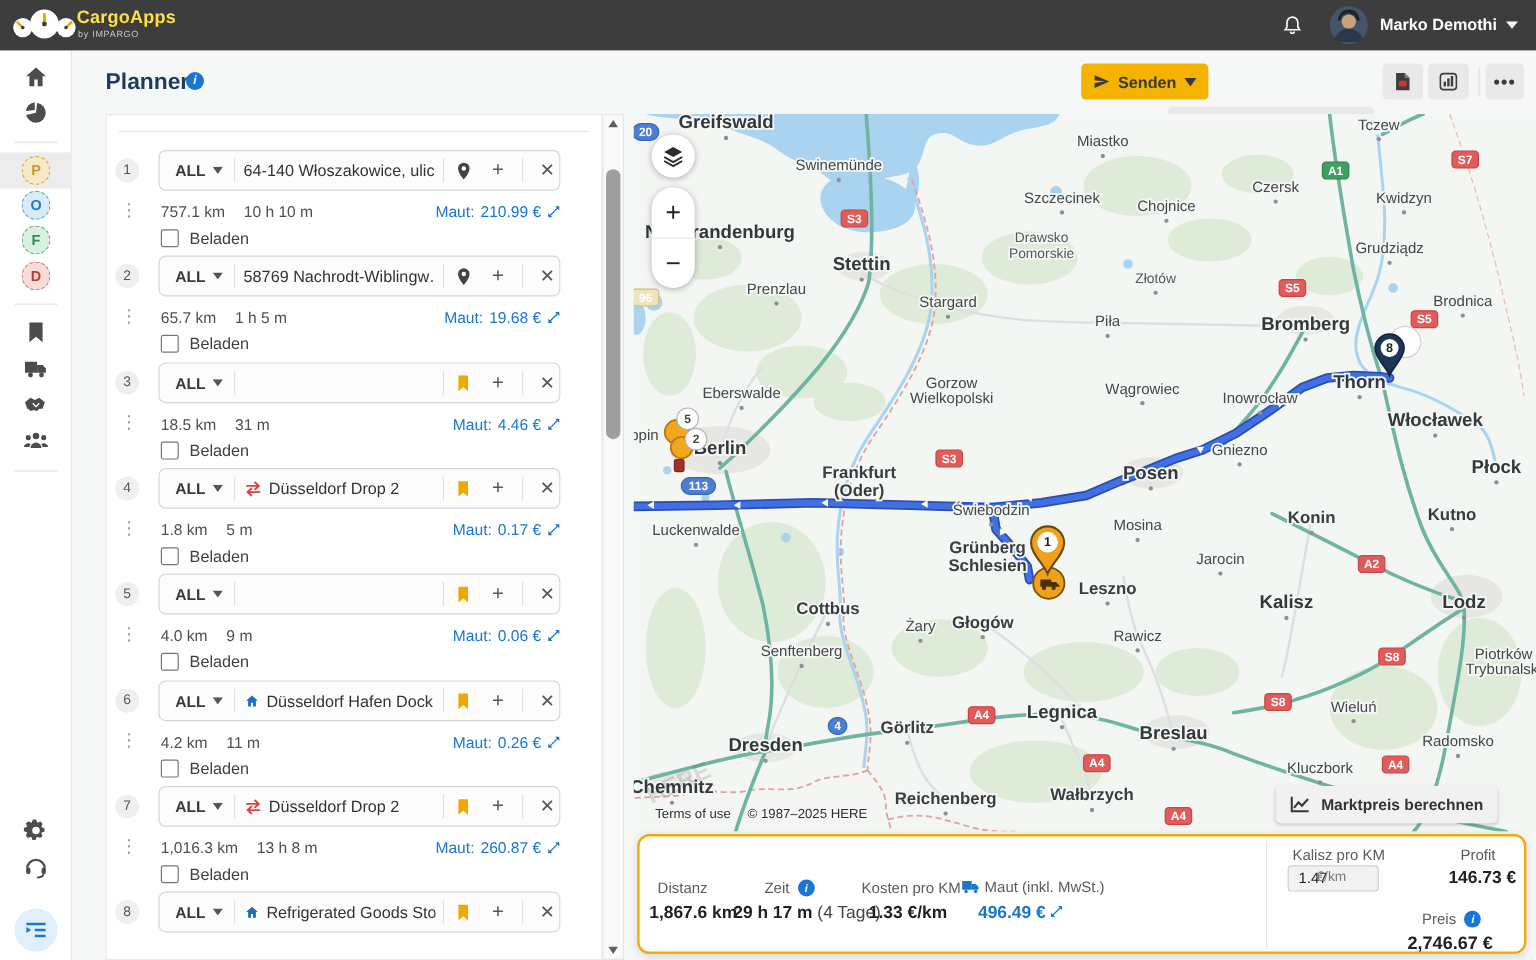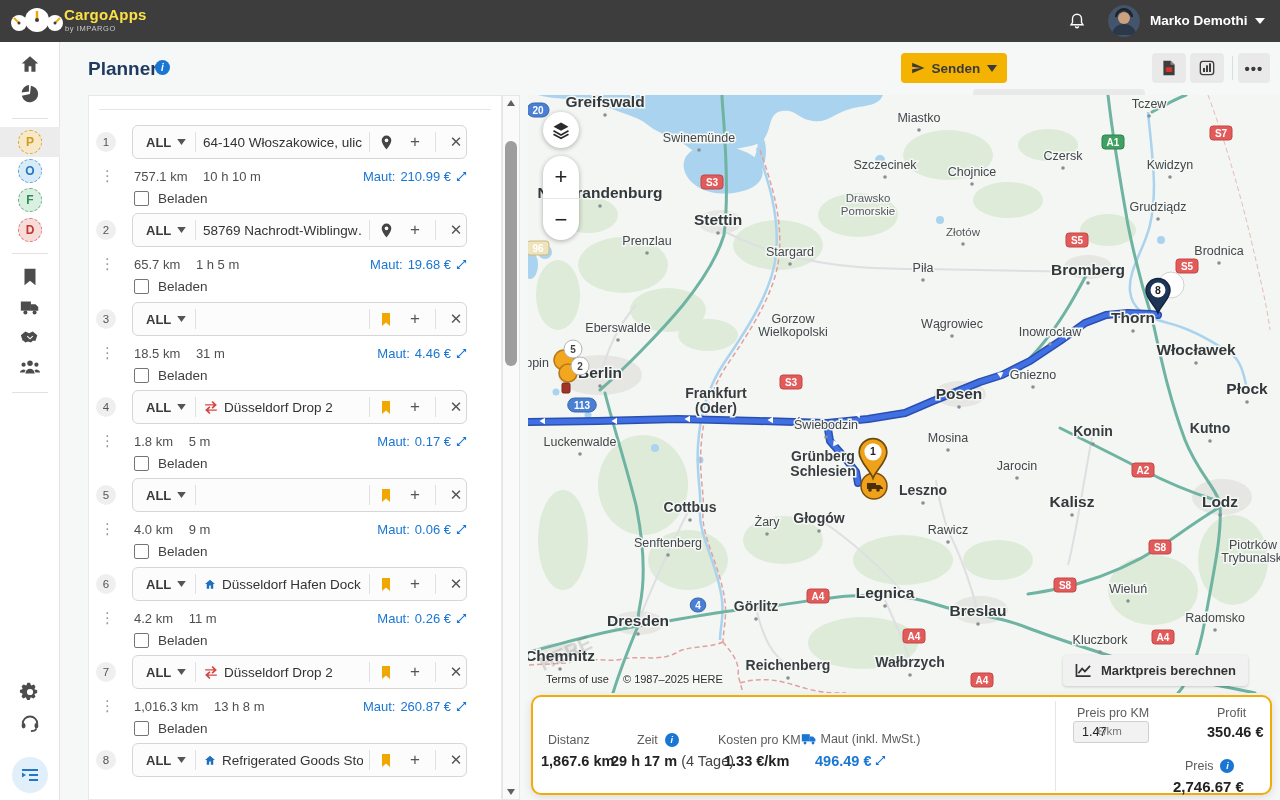--- a/index.html
+++ b/index.html
@@ -897,22 +897,22 @@
     <span>Maut (inkl. MwSt.)</span>
   </div>
   <div class="sum-value blue" style="left:282px;top:56px;font-weight:600"><span>496.49 €</span>
     <svg width="11" height="11" viewBox="0 0 12 12">
         <path d="M7.2 1H11v3.8L9.5 3.3 3.3 9.5 4.8 11H1V7.2l1.5 1.5 6.2-6.2z" fill="#1976d2"></path>
       </svg>
   </div>
 
   <div id="sum-div"></div>
 
-  <div class="sum-label" style="left:544px;top:9px">Preis pro KM</div>
+  <div class="sum-label" style="left:544px;top:9px">Kalisz pro KM</div>
   <input id="ppkm-input" value="1.47" style="">
   <div id="ppkm-unit">€/km</div>
 
   <div class="sum-label" style="left:684px;top:9px">Profit</div>
-  <div class="sum-value" style="left:674px;top:27px">350.46 €</div>
+  <div class="sum-value" style="left:674px;top:27px">146.73 €</div>
 
   <div class="sum-label" style="left:652px;top:62px"><span>Preis</span>&nbsp;&nbsp;<span class="info-dot" style="width:14px;height:14px;font-size:9px">i</span></div>
   <div class="sum-value" style="left:640px;top:81px;font-size:15px">2,746.67 €</div>
 </div>
 
 </body></html>

